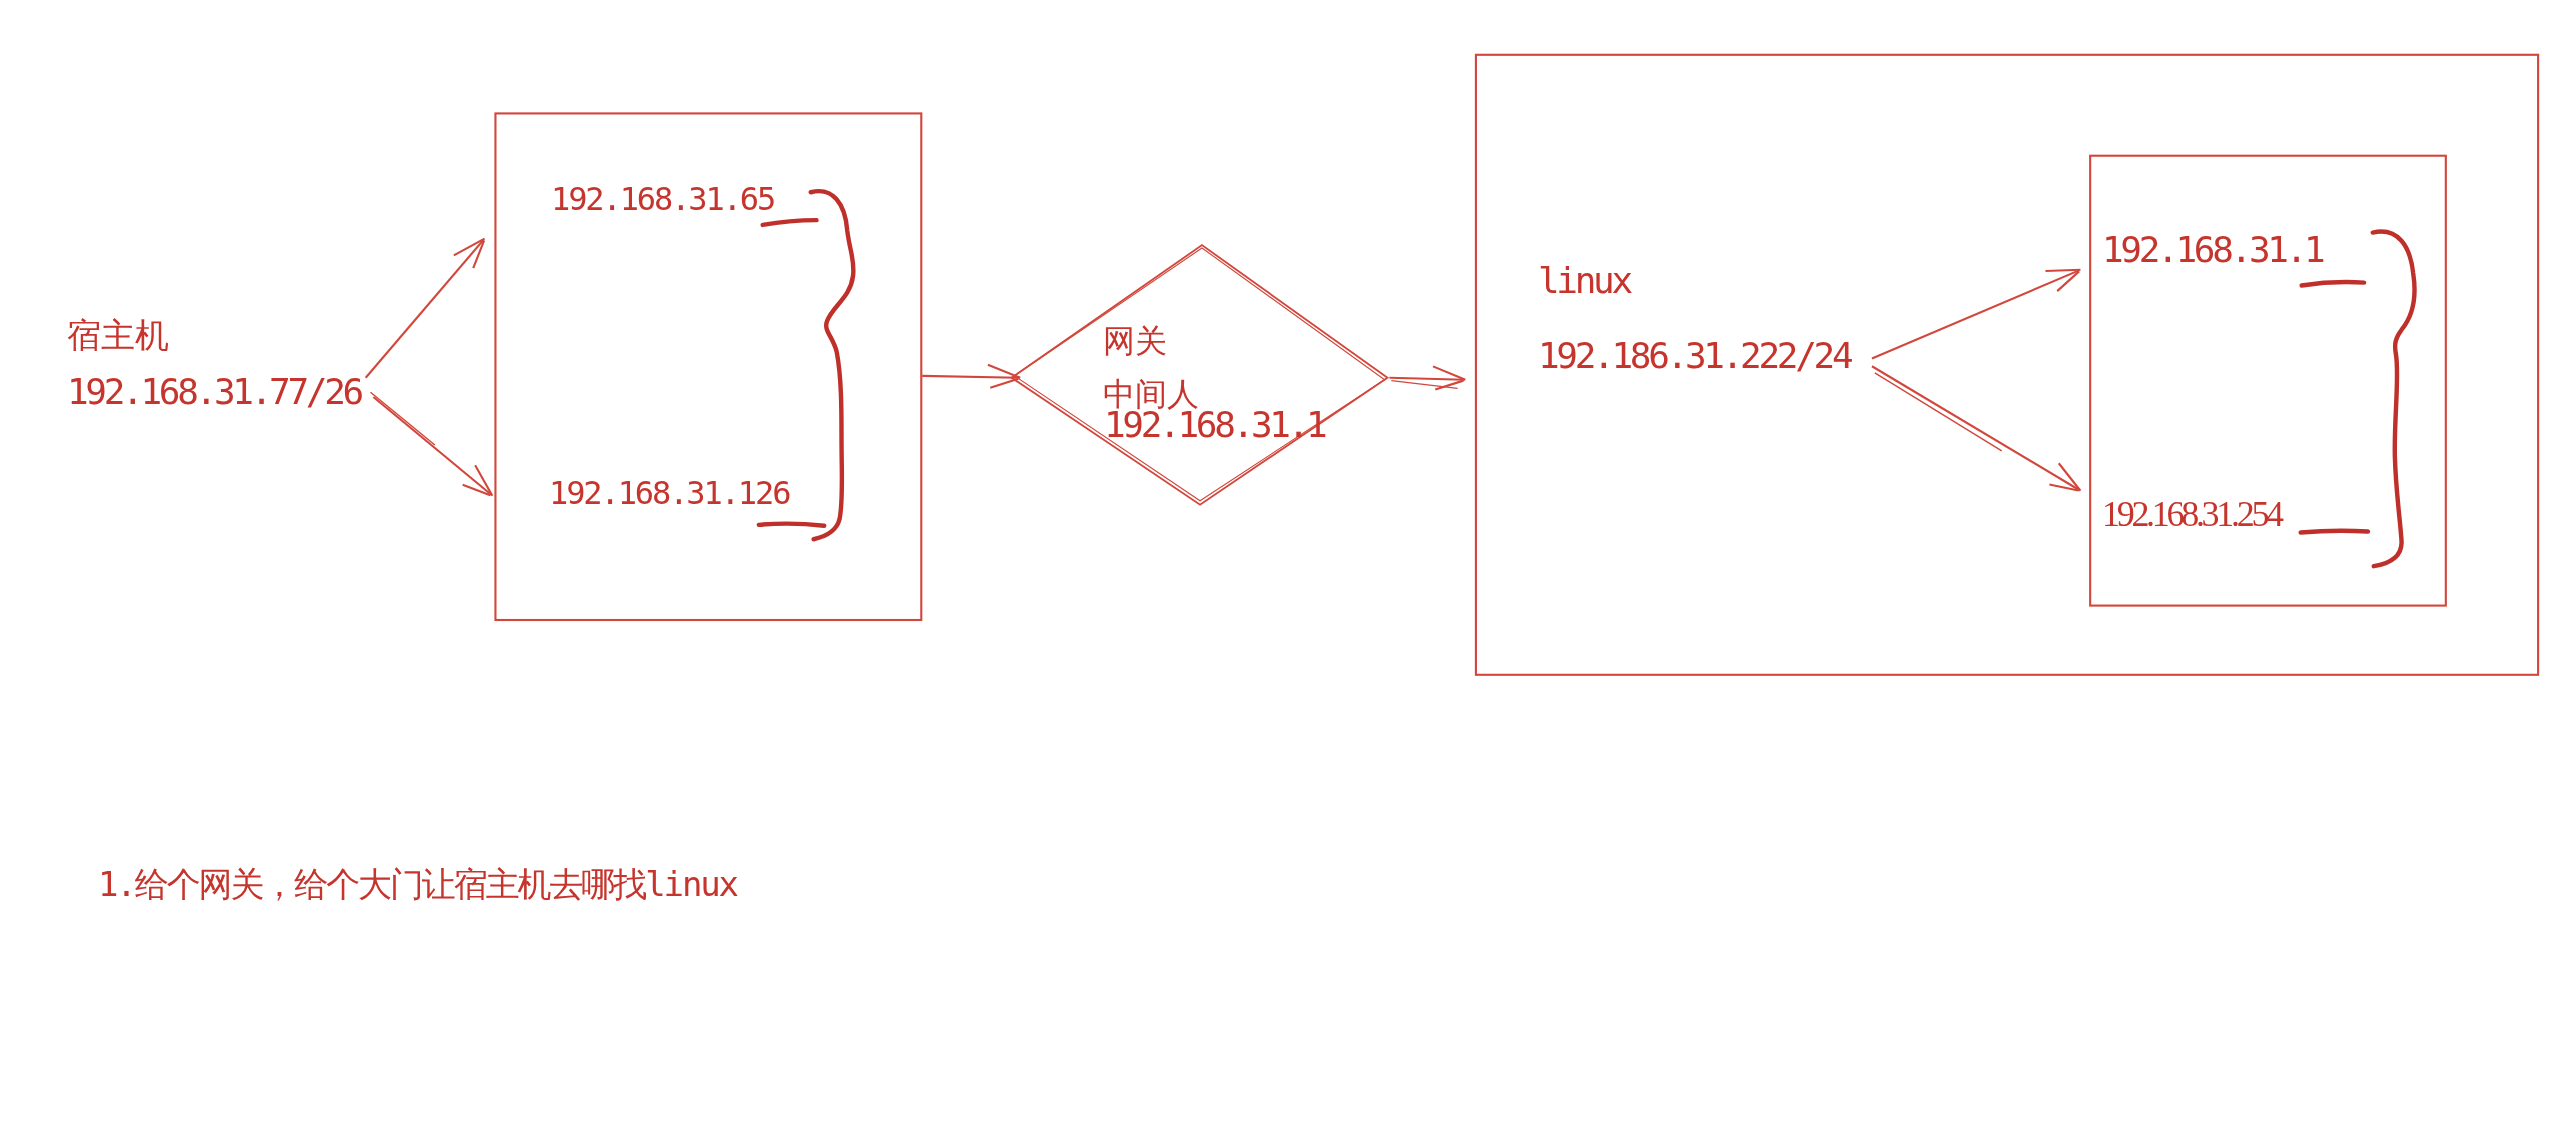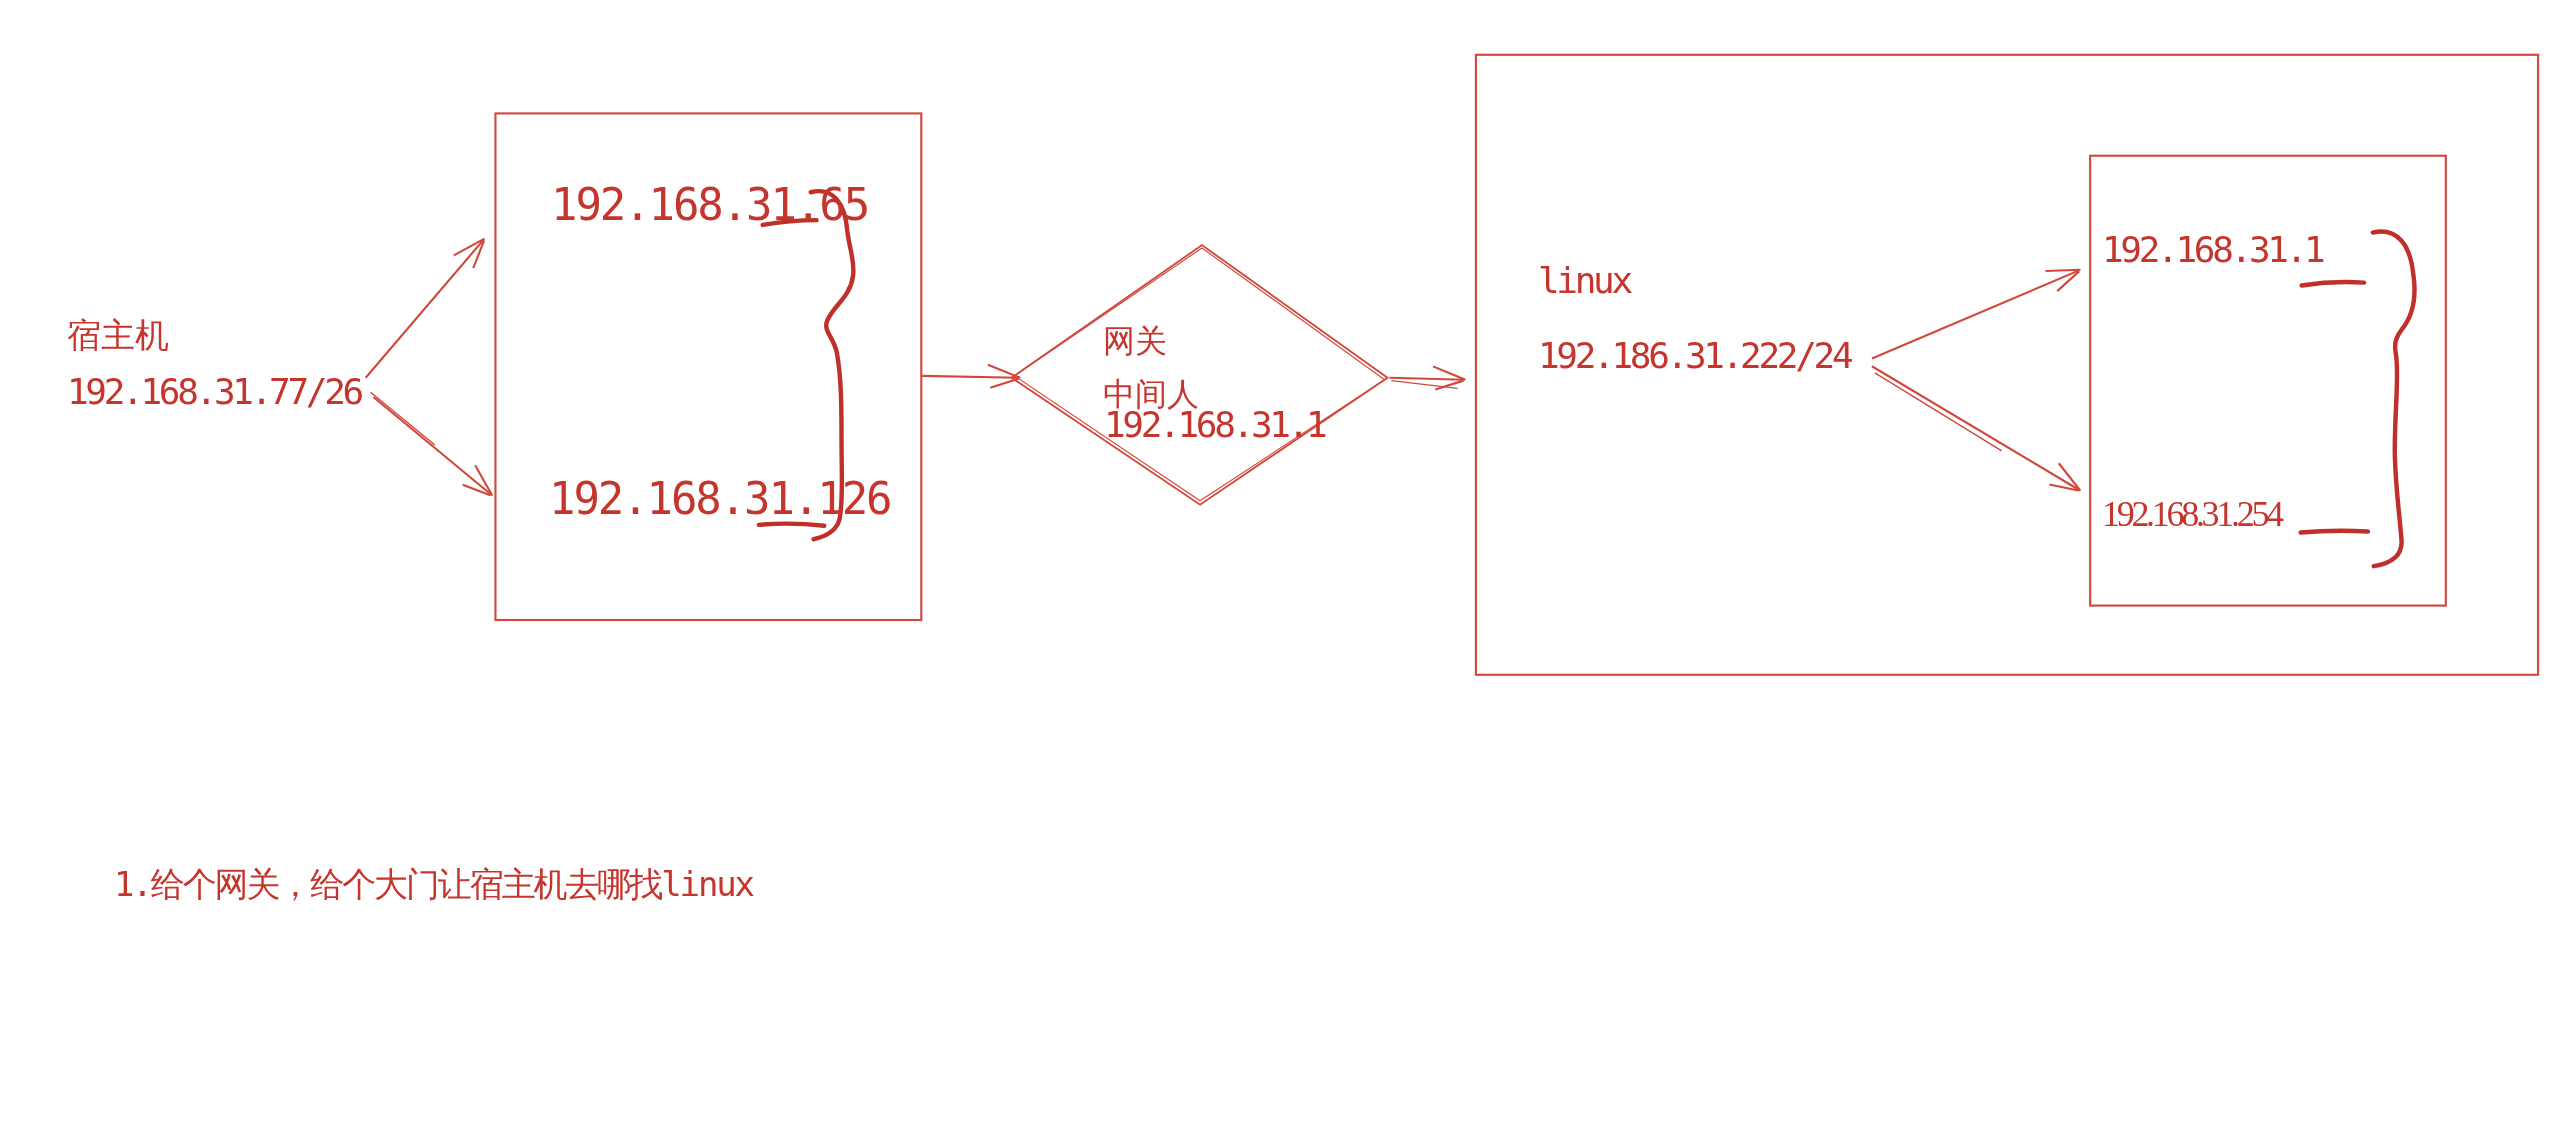--- a/index.html
+++ b/index.html
@@ -1,24 +1,24 @@
 <!DOCTYPE html>
 <html><head>
 <meta charset="utf-8">
 <style>
   html,body{margin:0;padding:0;background:#ffffff;}
   .canvas{position:relative;width:2576px;height:1141px;background:#fff;overflow:hidden;
           font-family:"DejaVu Sans Mono",monospace;}
   .canvas svg{position:absolute;left:0;top:0;}
   .t{position:absolute;white-space:pre;color:var(--text);line-height:1;}
   .ip{font-size:36px;letter-spacing:-3.3px;}
-  .ipb{font-size:44px;letter-spacing:-2.1px;}
+  .ipb{font-size:32px;letter-spacing:-2.1px;}
   .cjk{font-size:34px;}
   .gw{font-size:32px;}
-  .note{font-size:34px;letter-spacing:-2.1px;margin-left:16px;}
+  .note{font-size:34px;letter-spacing:-2.1px;}
   .stroke{stroke:var(--stroke);fill:none;stroke-width:2.2;}
   .thin{stroke:var(--stroke);fill:none;stroke-width:1.5;}
   .sketch{stroke:var(--accent);fill:none;stroke-width:4.6;stroke-linecap:round;}
 </style>
 </head>
 <body>
 
 <div class="canvas" style="--stroke: #d2473c; --text: #c5352d; --accent: #c0302a;">
   <svg width="2576" height="1141" viewBox="0 0 2679 1187">
     <defs>

